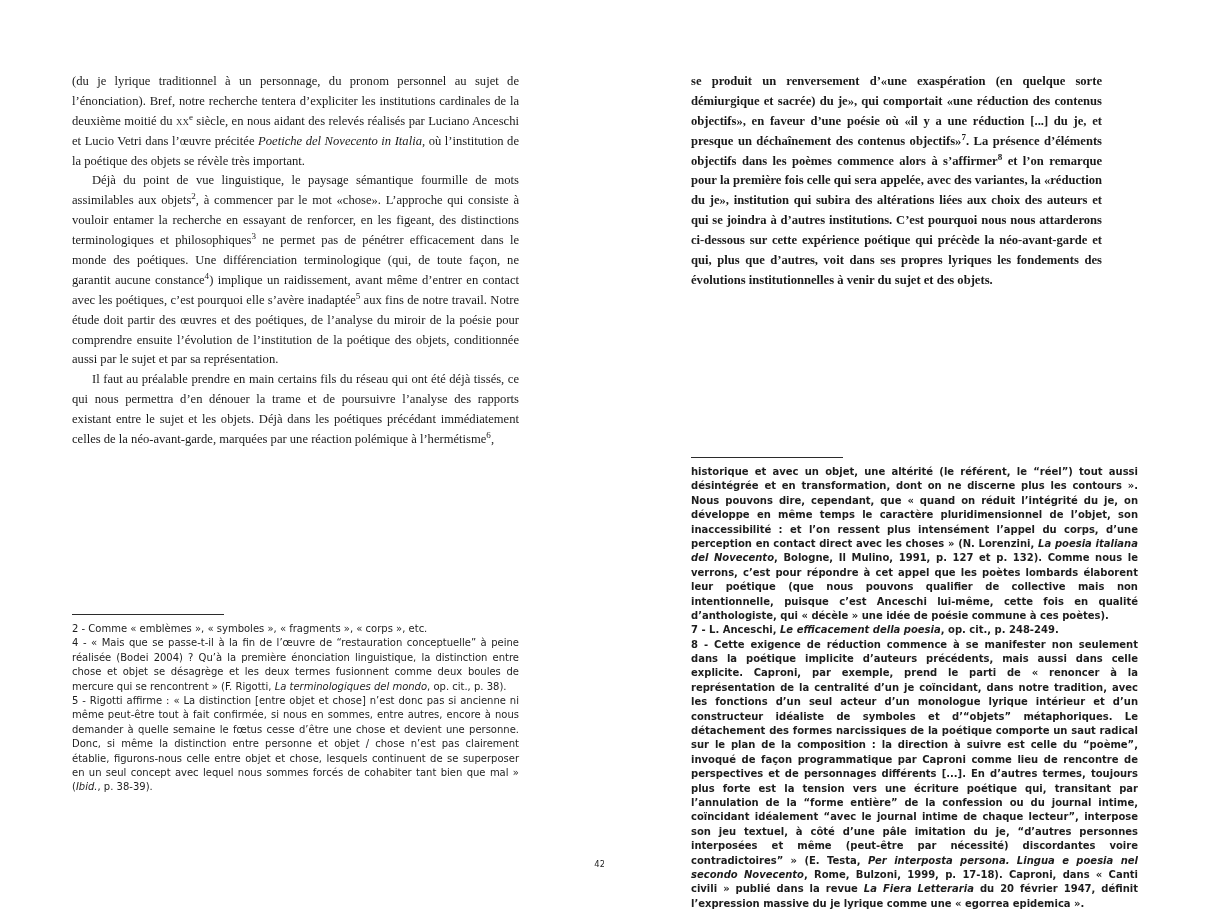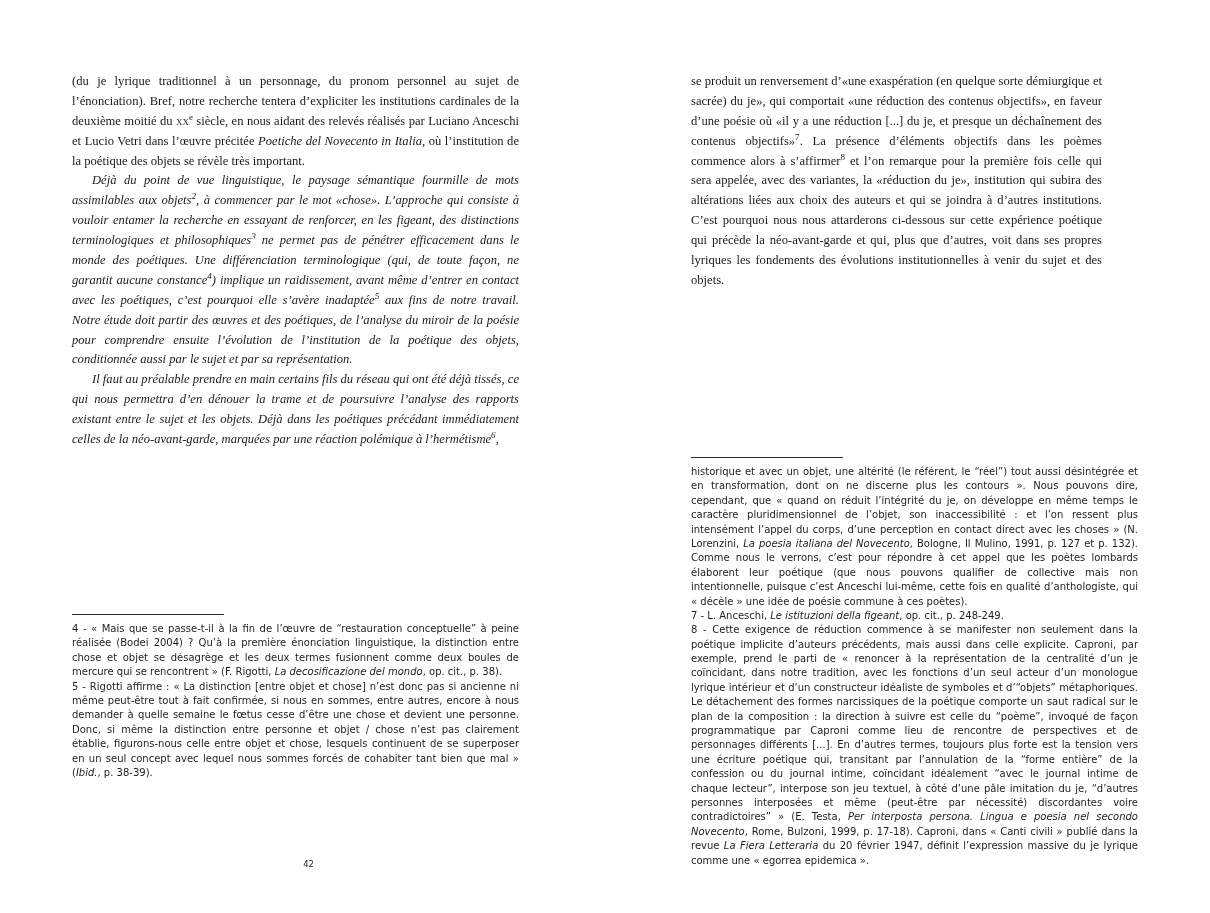--- a/index.html
+++ b/index.html
@@ -24,40 +24,40 @@
     position: relative;
     width: 605px;
     height: 913px;
     box-sizing: border-box;
   }
   .page-left {
     padding: 72px 86px 0 72px;
   }
   .page-right {
     padding: 72px 108px 0 86px;
+    font-weight: bold;
   }
   .col {
     position: relative;
     height: 100%;
     display: flex;
     flex-direction: column;
   }
   .body-text {
     font-size: 12.6px;
     line-height: 1.58;
     text-align: justify;
     text-justify: inter-word;
     hyphens: auto;
   }
   .body-text p {
     margin: 0;
   }
   .body-text p.indent {
     text-indent: 20px;
-    font-style: italic;
   }
   .footnote-rule {
     width: 152px;
     height: 0;
     border-top: 0.9px solid #2b2b2b;
     margin-bottom: 7px;
   }
   .footnotes {
     font-family: "DejaVu Sans", sans-serif;
     font-size: 10px;
@@ -66,21 +66,21 @@
     color: #1d1d1d;
   }
   .footnotes p {
     margin: 0;
   }
   .page-num {
     position: absolute;
     bottom: 44px;
     left: 4px;
     right: 0;
-    text-align: center;
+    text-align: right;
     font-family: "DejaVu Sans", sans-serif;
     font-size: 8.4px;
     color: #1d1d1d;
     margin-left: 8px;
   }
   .left-block-main {
     margin-bottom: 0;
   }
   .left-footnote-wrap {
     position: absolute;
@@ -124,40 +124,41 @@
       <div class="body-text left-block-main">
         <p><span>(du je lyrique traditionnel à un personnage, du pronom personnel au sujet de l’énonciation). Bref, notre recherche tentera d’expliciter les institutions cardinales de la deuxième moitié du </span><span class="sc">xx</span><sup>e</sup><span> siècle, en nous aidant des relevés réalisés par Luciano Anceschi et Lucio Vetri dans l’œuvre précitée </span><i>Poetiche del Novecento in Italia</i><span>, où l’institution de la poétique des objets se révèle très important.</span></p>
         <p class="indent"><span>Déjà du point de vue linguistique, le paysage sémantique fourmille de mots assimilables aux objets</span><sup>2</sup><span>, à commencer par le mot «chose». L’approche qui consiste à vouloir entamer la recherche en essayant de renforcer, en les figeant, des distinctions terminologiques et philosophiques</span><sup>3</sup><span> ne permet pas de pénétrer efficacement dans le monde des poétiques. Une différenciation terminologique (qui, de toute façon, ne garantit aucune constance</span><sup>4</sup><span>) implique un raidissement, avant même d’entrer en contact avec les poétiques, c’est pourquoi elle s’avère inadaptée</span><sup>5</sup><span> aux fins de notre travail. Notre étude doit partir des œuvres et des poétiques, de l’analyse du miroir de la poésie pour comprendre ensuite l’évolution de l’institution de la poétique des objets, conditionnée aussi par le sujet et par sa représentation.</span></p>
         <p class="indent"><span>Il faut au préalable prendre en main certains fils du réseau qui ont été déjà tissés, ce qui nous permettra d’en dénouer la trame et de poursuivre l’analyse des rapports existant entre le sujet et les objets. Déjà dans les poétiques précédant immédiatement celles de la néo-avant-garde, marquées par une réaction polémique à l’hermétisme</span><sup>6</sup><span>,</span></p>
       </div>
     </div>
 
     <div class="left-footnote-wrap">
       <div class="footnote-rule"></div>
       <div class="footnotes">
-        <p><span>4 - « Mais que se passe-t-il à la fin de l’œuvre de “restauration conceptuelle” à peine réalisée (Bodei 2004) ? Qu’à la première énonciation linguistique, la distinction entre chose et objet se désagrège et les deux termes fusionnent comme deux boules de mercure qui se rencontrent » (F. Rigotti, </span><i>La decosificazione del mondo</i><span>, op. cit., p. 38).</span></p>
+        <p><span>2 - Comme « emblèmes », « symboles », « fragments », « corps », etc.</span></p>
+        <p><span>4 - « Mais que se passe-t-il à la fin de l’œuvre de “restauration conceptuelle” à peine réalisée (Bodei 2004) ? Qu’à la première énonciation linguistique, la distinction entre chose et objet se désagrège et les deux termes fusionnent comme deux boules de mercure qui se rencontrent » (F. Rigotti, </span><i>La terminologiques del mondo</i><span>, op. cit., p. 38).</span></p>
         <p><span>5 - Rigotti affirme : « La distinction [entre objet et chose] n’est donc pas si ancienne ni même peut-être tout à fait confirmée, si nous en sommes, entre autres, encore à nous demander à quelle semaine le fœtus cesse d’être une chose et devient une personne. Donc, si même la distinction entre personne et objet / chose n’est pas clairement établie, figurons-nous celle entre objet et chose, lesquels continuent de se superposer en un seul concept avec lequel nous sommes forcés de cohabiter tant bien que mal » (</span><i>Ibid.</i><span>, p. 38-39).</span></p>
       </div>
     </div>
 
     <div class="page-num">42</div>
   </div>
 
   <div class="page page-right">
     <div class="col">
       <div class="body-text">
         <p><span>se produit un renversement d’«une exaspération (en quelque sorte démiurgique et sacrée) du je», qui comportait «une réduction des contenus objectifs», en faveur d’une poésie où «il y a une réduction [...] du je, et presque un déchaînement des contenus objectifs»</span><sup>7</sup><span>. La présence d’éléments objectifs dans les poèmes commence alors à s’affirmer</span><sup>8</sup><span> et l’on remarque pour la première fois celle qui sera appelée, avec des variantes, la «réduction du je», institution qui subira des altérations liées aux choix des auteurs et qui se joindra à d’autres institutions. C’est pourquoi nous nous attarderons ci-dessous sur cette expérience poétique qui précède la néo-avant-garde et qui, plus que d’autres, voit dans ses propres lyriques les fondements des évolutions institutionnelles à venir du sujet et des objets.</span></p>
       </div>
     </div>
 
     <div class="right-footnote-wrap">
       <div class="footnote-rule"></div>
       <div class="footnotes">
         <p><span>historique et avec un objet, une altérité (le référent, le “réel”) tout aussi désintégrée et en transformation, dont on ne discerne plus les contours ». Nous pouvons dire, cependant, que « quand on réduit l’intégrité du je, on développe en même temps le caractère pluridimensionnel de l’objet, son inaccessibilité : et l’on ressent plus intensément l’appel du corps, d’une perception en contact direct avec les choses » (N. Lorenzini, </span><i>La poesia italiana del Novecento</i><span>, Bologne, Il Mulino, 1991, p. 127 et p. 132). Comme nous le verrons, c’est pour répondre à cet appel que les poètes lombards élaborent leur poétique (que nous pouvons qualifier de collective mais non intentionnelle, puisque c’est Anceschi lui-même, cette fois en qualité d’anthologiste, qui « décèle » une idée de poésie commune à ces poètes).</span></p>
-        <p><span>7 - L. Anceschi, </span><i>Le istituzioni della figeant</i><span>, op. cit., p. 248-249.</span></p>
+        <p><span>7 - L. Anceschi, </span><i>Le efficacement della poesia</i><span>, op. cit., p. 248-249.</span></p>
         <p><span>8 - Cette exigence de réduction commence à se manifester non seulement dans la poétique implicite d’auteurs précédents, mais aussi dans celle explicite. Caproni, par exemple, prend le parti de « renoncer à la représentation de la centralité d’un je coïncidant, dans notre tradition, avec les fonctions d’un seul acteur d’un monologue lyrique intérieur et d’un constructeur idéaliste de symboles et d’“objets” métaphoriques. Le détachement des formes narcissiques de la poétique comporte un saut radical sur le plan de la composition : la direction à suivre est celle du “poème”, invoqué de façon programmatique par Caproni comme lieu de rencontre de perspectives et de personnages différents [...]. En d’autres termes, toujours plus forte est la tension vers une écriture poétique qui, transitant par l’annulation de la “forme entière” de la confession ou du journal intime, coïncidant idéalement “avec le journal intime de chaque lecteur”, interpose son jeu textuel, à côté d’une pâle imitation du je, “d’autres personnes interposées et même (peut-être par nécessité) discordantes voire contradictoires” » (E. Testa, </span><i>Per interposta persona. Lingua e poesia nel secondo Novecento</i><span>, Rome, Bulzoni, 1999, p. 17-18). Caproni, dans « Canti civili » publié dans la revue </span><i>La Fiera Letteraria</i><span> du 20 février 1947, définit l’expression massive du je lyrique comme une « egorrea epidemica ».</span></p>
       </div>
     </div>
 
   </div>
 
   <div class="gutter-shadow"></div>
 </div>
 
 </body></html>

